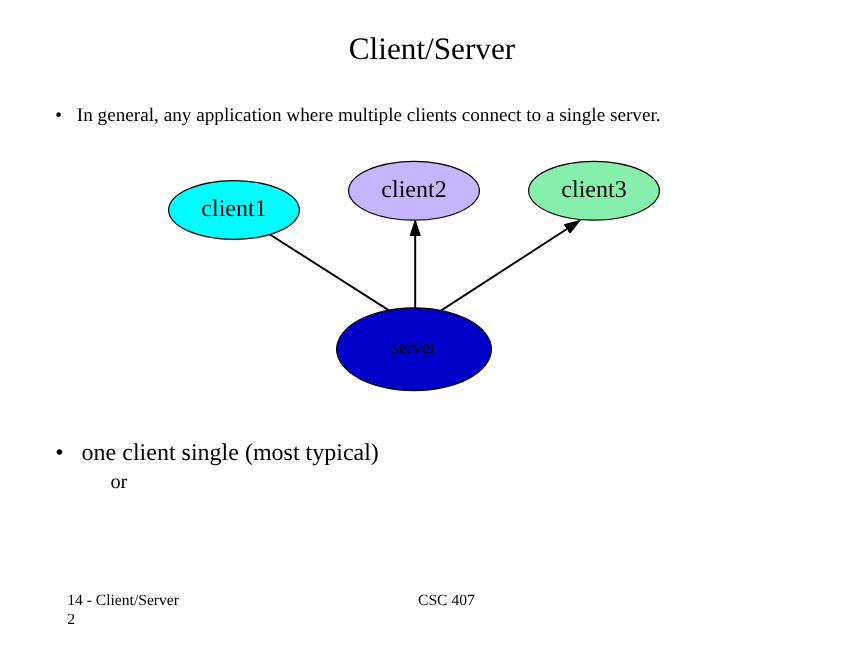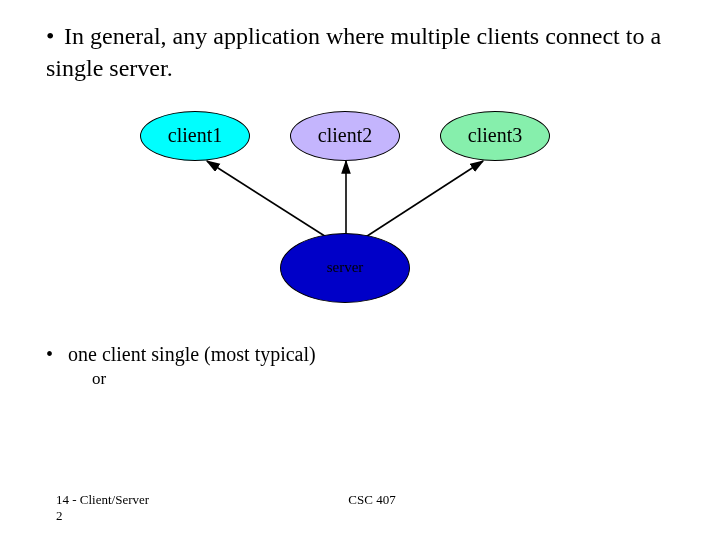--- a/index.html
+++ b/index.html
@@ -18,21 +18,21 @@
     position: relative;
     padding: 20px 40px;
   }
   .title {
     text-align: center;
     font-size: 26px;
     margin-top: 6px;
     margin-bottom: 30px;
   }
   .bullet-main {
-    font-size: 24px;
+    font-size: 16px;
     line-height: 1.35;
     margin-left: 6px;
     margin-bottom: 18px;
   }
   .bullet-main .dot {
     display: inline-block;
     width: 18px;
   }
   .bullet-indent {
     font-size: 17px;
@@ -46,21 +46,21 @@
   }
   .oval {
     position: absolute;
     border: 1px solid #000;
     border-radius: 50%;
     display: flex;
     align-items: center;
     justify-content: center;
     font-size: 20px;
   }
-  .client1 { width: 110px; height: 50px; background: #00fefe; left: 100px; top: 8px; }
+  .client1 { width: 110px; height: 50px; background: #00fefe; left: 100px; top: 24px; }
   .client2 { width: 110px; height: 50px; background: #c4b5fd; left: 250px; top: 8px; }
   .client3 { width: 110px; height: 50px; background: #86efac; left: 400px; top: 8px; }
   .server  { width: 130px; height: 70px; background: #0000c8; left: 240px; top: 130px; font-size: 15px; }
   svg.arrows {
     position: absolute;
     left: 0; top: 0;
     width: 640px; height: 220px;
     pointer-events: none;
   }
   .bottom-bullets {
@@ -84,20 +84,21 @@
     position: absolute;
     left: 50%;
     transform: translateX(-50%);
   }
 </style>
 </head>
 <body>
 
 <div class="slide">
 
+  <div class="title">Client/Server</div>
 
   <div class="bullet-main">
     <span class="dot">•</span><span>In general, any application where multiple clients connect to a single server.</span>
   </div>
 
   <div class="diagram">
     <svg class="arrows">
       <defs>
         <marker id="ah" markerWidth="10" markerHeight="10" refX="8" refY="3" orient="auto">
           <path d="M0,0 L9,3 L0,6 Z" fill="#000"></path>

